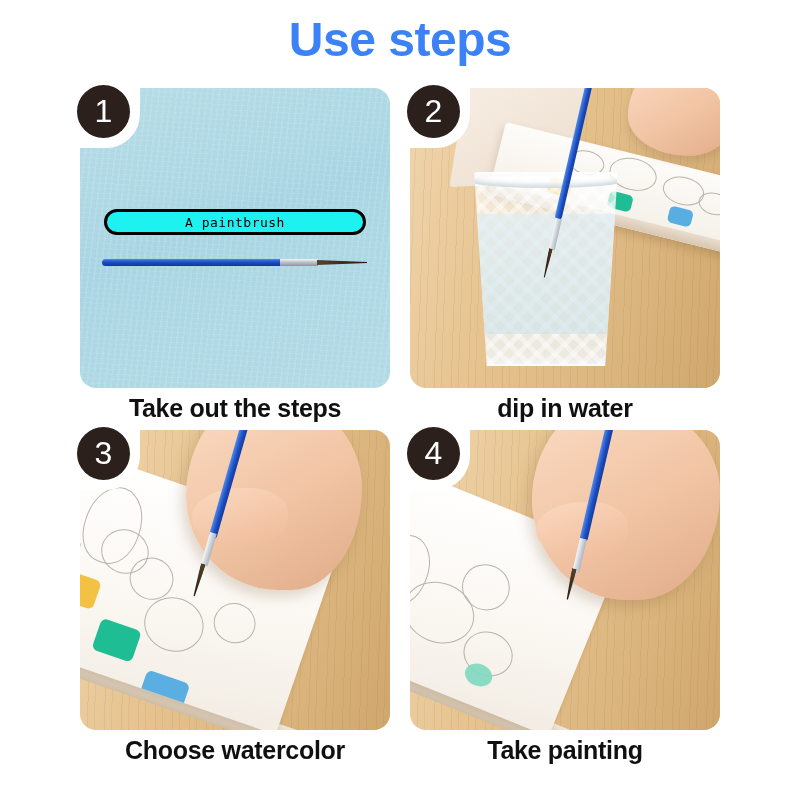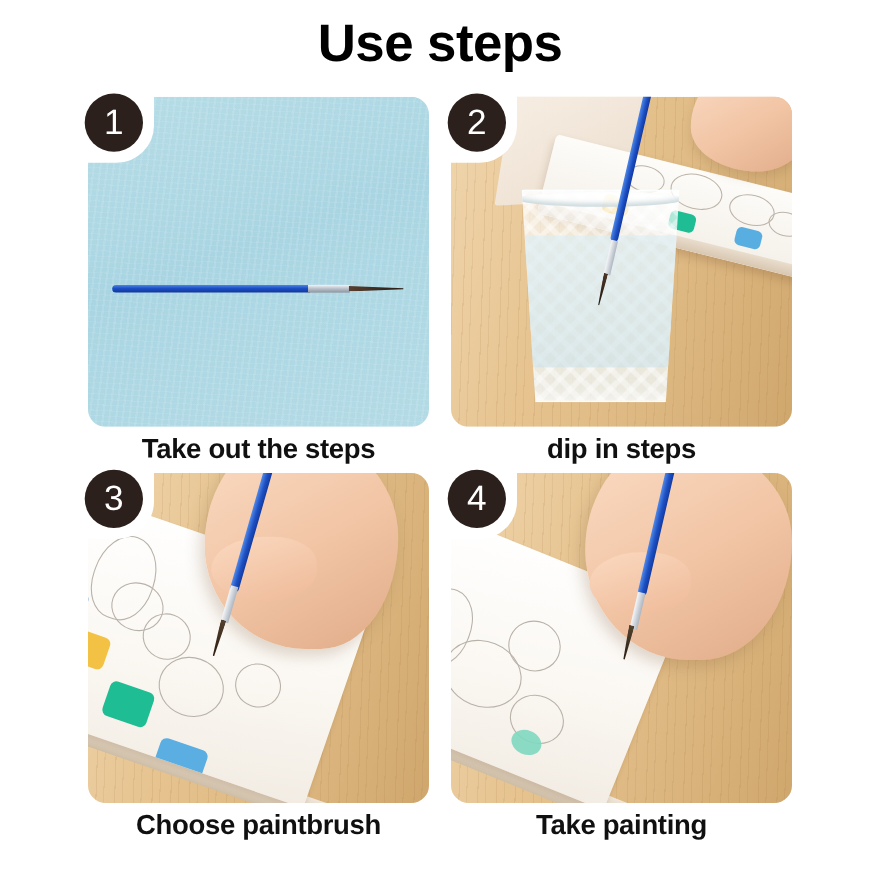--- a/index.html
+++ b/index.html
@@ -12,21 +12,21 @@
   }
 
   
   .page-title{
     position:absolute;
     top:14px;left:0;width:800px;
     text-align:center;
     font-size:48px;
     font-weight:bold;
     letter-spacing:-0.5px;
-    color:#000000;
+    color:#3b82f6;
     line-height:1.1;
   }
 
   
   .steps-grid{
     position:absolute;
     top:88px;left:0;width:800px;height:712px;
   }
   .step-cell{ position:absolute; }
   .cell-r0{ top:0; } .cell-r1{ top:342px; }
@@ -335,20 +335,23 @@
 <body>
 
 <div class="page-title">Use steps</div>
 
 <div class="steps-grid">
 
   <div class="step-cell cell-r0 cell-c0">
     <div class="photo">
       <div class="bg-bluepaper"></div>
 
+      <div class="label-pill">
+        <span>A paintbrush</span>
+      </div>
 
       <div class="brush">
         <div class="handle"></div>
         <div class="ferrule"></div>
         <div class="tip"></div>
       </div>
     </div>
     <div class="notch"></div>
     <div class="badge">1</div>
     <div class="caption">Take out the steps</div>
@@ -380,21 +383,21 @@
       <div class="p2-hand2"></div>
 
       <div class="p2-brush">
         <div class="h"></div>
         <div class="f"></div>
         <div class="t"></div>
       </div>
     </div>
     <div class="notch"></div>
     <div class="badge">2</div>
-    <div class="caption">dip in steps</div>
+    <div class="caption">dip in water</div>
   </div>
 
   <div class="step-cell cell-r1 cell-c0">
     <div class="photo">
       <div class="bg-wood"></div>
 
       <div class="pad-block">
         <div class="pad-side p3-side"></div>
         <div class="pad-top p3-top">
           <div class="outline p3-o1"></div>
@@ -413,21 +416,21 @@
       <div class="p3-finger"></div>
 
       <div class="p3-brush">
         <div class="h"></div>
         <div class="f"></div>
         <div class="t"></div>
       </div>
     </div>
     <div class="notch"></div>
     <div class="badge">3</div>
-    <div class="caption">Choose paintbrush</div>
+    <div class="caption">Choose watercolor</div>
   </div>
 
   <div class="step-cell cell-r1 cell-c1">
     <div class="photo">
       <div class="bg-wood"></div>
 
       <div class="pad-block">
         <div class="pad-side p4-side"></div>
         <div class="pad-top p4-top">
           <div class="outline p4-o1"></div>

